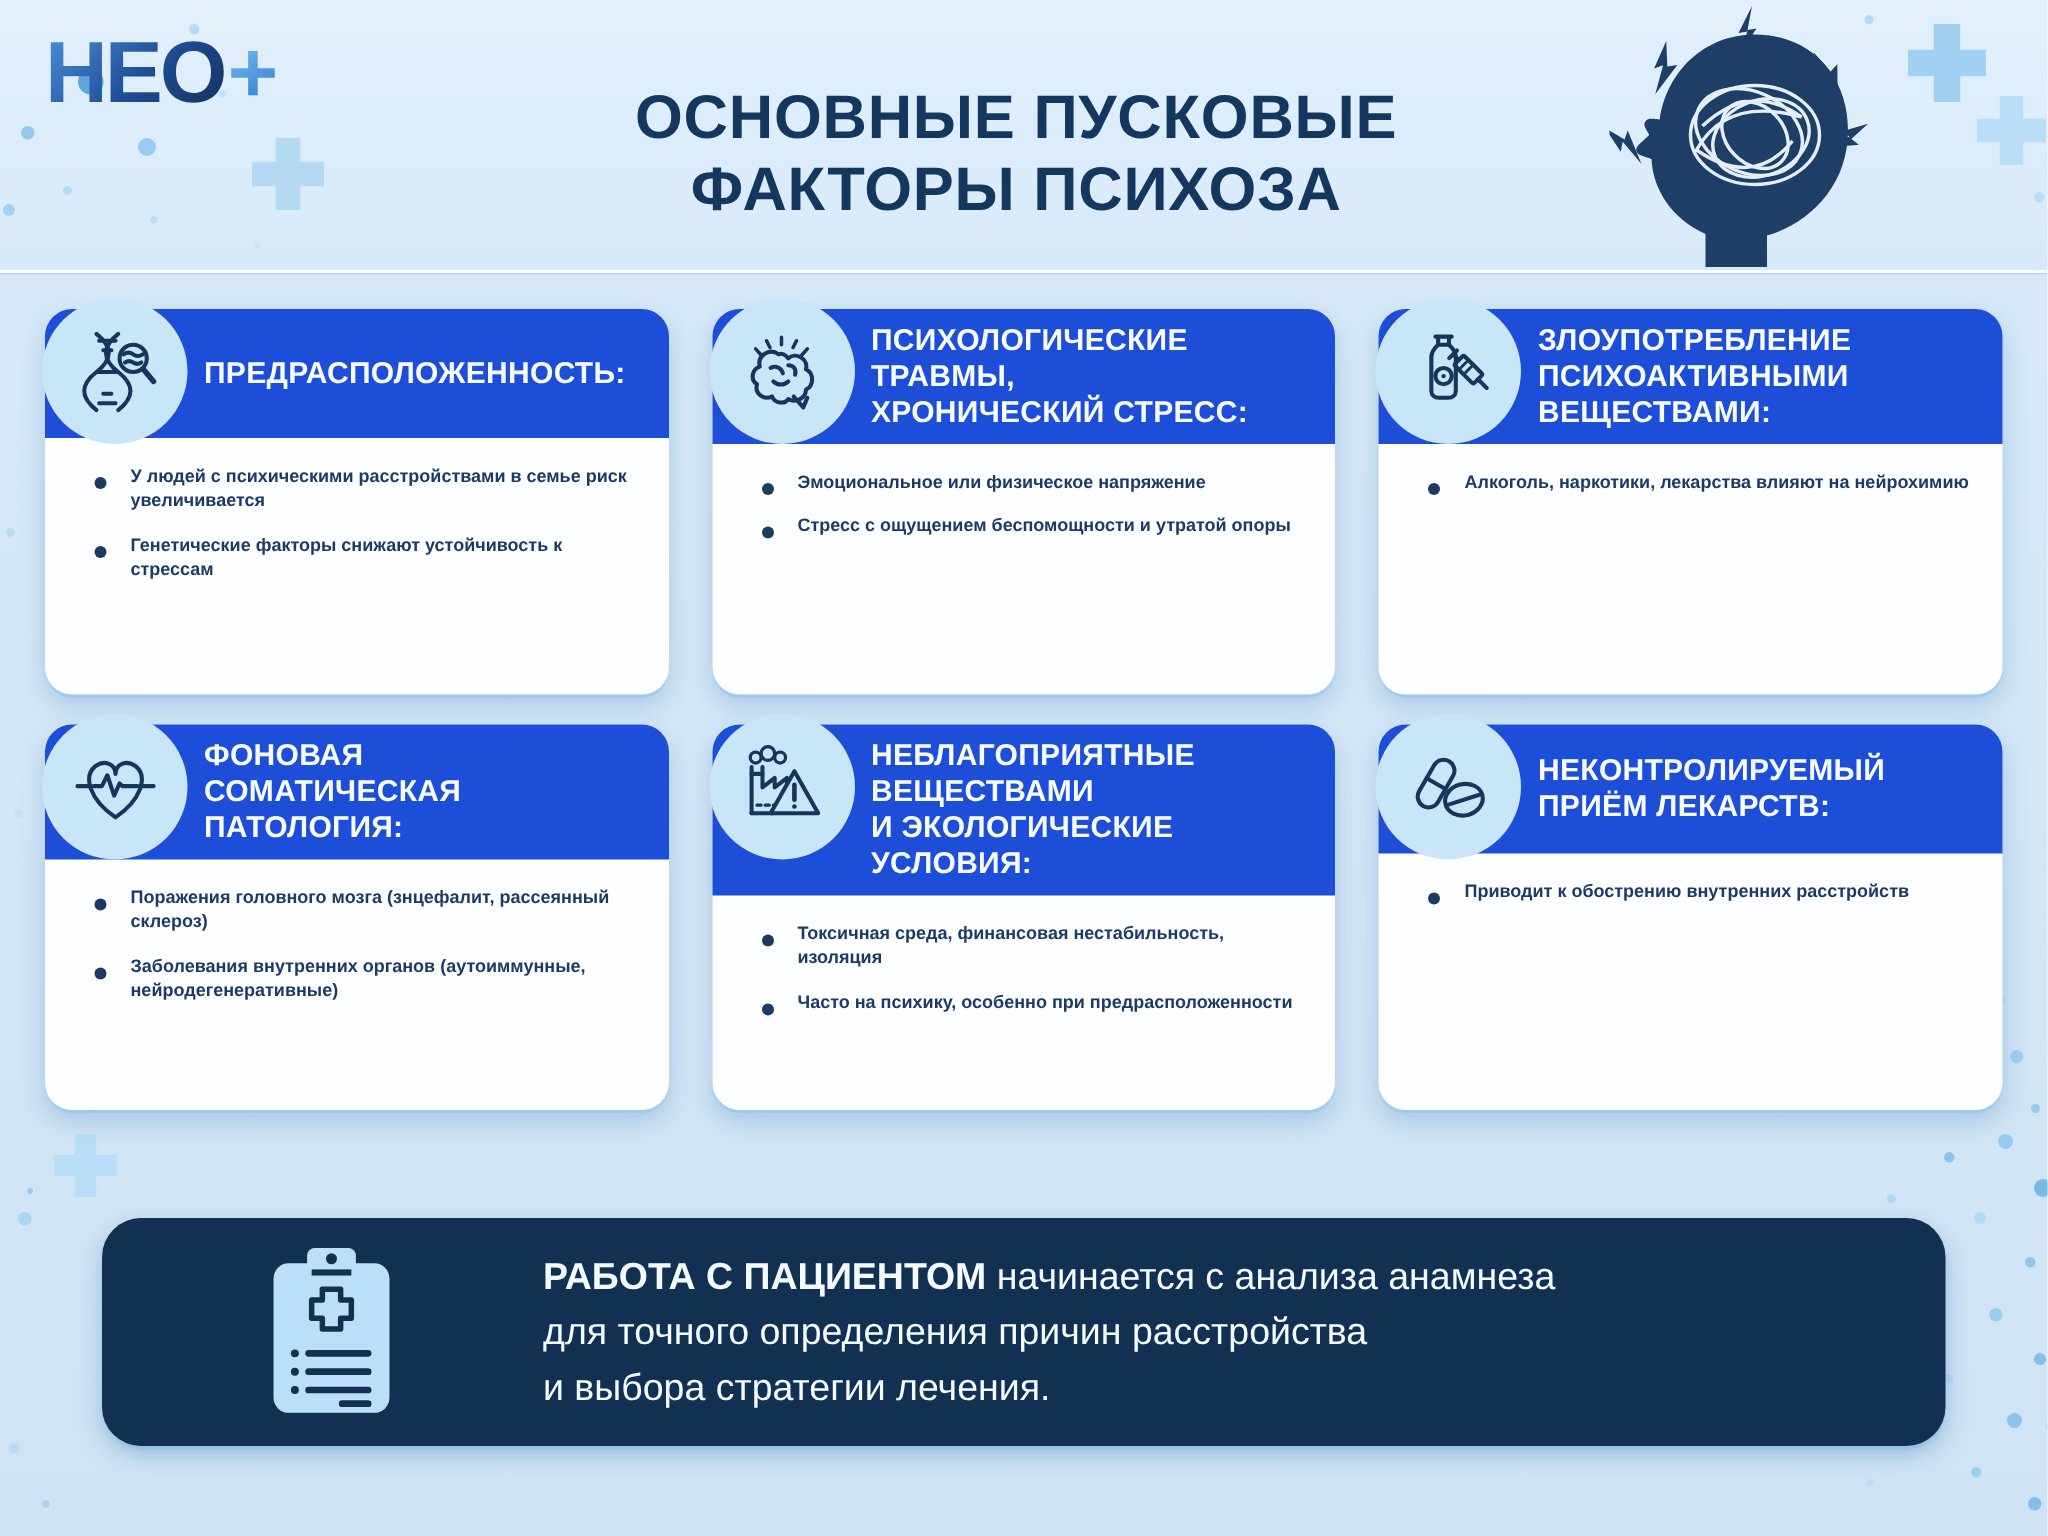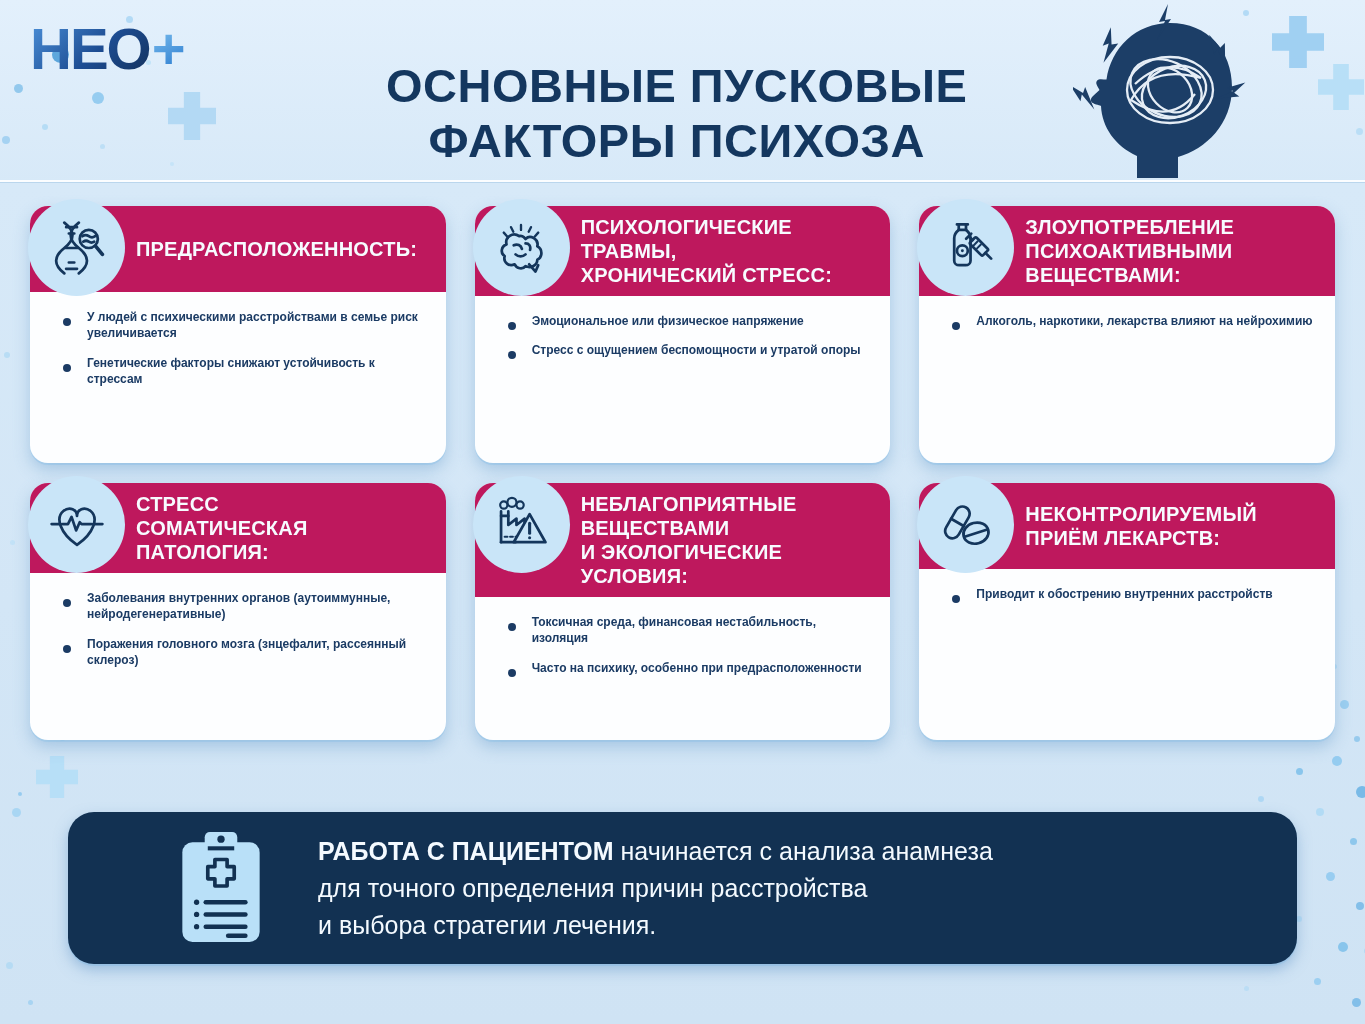--- a/index.html
+++ b/index.html
@@ -33,42 +33,42 @@
     -webkit-background-clip: text; background-clip: text; color: transparent;
   }
   .logo-plus {
     background: linear-gradient(150deg, #8ecdf5 0%, #3c8ad6 70%, #2a6fbe 100%);
     -webkit-background-clip: text; background-clip: text; color: transparent;
     margin-left: 2px;
   }
   .main-title {
     position: absolute; left: 50%; top: 28px; transform: translateX(-51%);
     text-align: center; white-space: pre-line;
-    color: #14375f; font-size: 47px; font-weight: 800; line-height: 1.17; letter-spacing: 0.5px;
+    color: #14375f; font-size: 41px; font-weight: 800; line-height: 1.17; letter-spacing: 0.5px;
   }
   .head-art { position: absolute; right: 116px; top: 2px; }
 
   
   .cards {
     position: relative; z-index: 1;
     margin: 24px 30px 0;
     display: grid; grid-template-columns: repeat(3, 1fr);
     column-gap: 29px; row-gap: 20px;
     grid-auto-rows: minmax(257px, auto);
   }
   .card {
     position: relative;
     background: #fdfeff;
     border-radius: 18px;
     box-shadow: 0 7px 16px rgba(110,160,205,0.45), 0 2px 0 rgba(170,215,245,0.6);
   }
   .card-head {
     display: flex; align-items: center; box-sizing: border-box;
     min-height: 86px; border-radius: 18px 18px 0 0;
-    background: #be185d;
+    background: #1d4ed8;
     padding: 9px 14px 9px 106px;
   }
   .card-title {
     margin: 0; color: #f7fbff; font-size: 20px; font-weight: 700;
     line-height: 1.2; letter-spacing: 0.2px; white-space: pre-line;
   }
   .icon-circle {
     position: absolute; top: -7px; left: -2px; z-index: 2;
     width: 97px; height: 97px; border-radius: 50%;
     background: #c9e5f8;
@@ -88,21 +88,21 @@
   .banner {
     position: relative; z-index: 1;
     margin: 72px 68px 0; height: 152px; box-sizing: border-box;
     background: #123152; border-radius: 26px;
     display: flex; align-items: center; gap: 50px;
     padding: 0 44px 0 106px;
     box-shadow: 0 6px 14px rgba(100,150,200,0.5), 0 2px 0 rgba(170,215,245,0.55);
   }
   .banner-text {
     color: #f4faff; font-size: 25px; font-weight: 400;
-    line-height: 37px; white-space: pre-line;
+    line-height: 37px; white-space: pre-line; margin-left: 44px;
   }
   .banner-lead { font-weight: 800; }
 </style>
 </head>
 <body>
 
 <div class="page">
 
   <div class="decor-layer" id="decor">
       <div class="decor-dot" style="left: 52px; top: 46px; width: 17px; height: 17px; background: rgb(79, 159, 216); opacity: 0.9;"></div>
@@ -243,27 +243,27 @@
 
     <section class="card">
       <div class="icon-circle">
         <svg width="58" height="58" viewBox="0 0 64 64" fill="none" stroke="#14365c" stroke-width="3" stroke-linecap="round" stroke-linejoin="round">
           <path d="M32 54 C13 41 8 24 17 16.5 C24 11 32 15 32 22 C32 15 40 11 47 16.5 C56 24 51 41 32 54 Z"></path>
           <path d="M4 31 h10 M50 31 h10"></path>
           <path d="M16 31 h6 l4 -8 l5 15 l4 -9 l2 2 h11"></path>
         </svg>
       </div>
       <header class="card-head">
-        <h2 class="card-title">СТРЕСС
+        <h2 class="card-title">ФОНОВАЯ
 СОМАТИЧЕСКАЯ
 ПАТОЛОГИЯ:</h2>
       </header>
       <ul class="card-bullets">
+        <li>Поражения головного мозга (знцефалит, рассеянный склероз)</li>
         <li>Заболевания внутренних органов (аутоиммунные, нейродегенеративные)</li>
-        <li>Поражения головного мозга (знцефалит, рассеянный склероз)</li>
       </ul>
     </section>
 
     <section class="card">
       <div class="icon-circle">
         <svg width="58" height="58" viewBox="0 0 64 64" fill="none" stroke="#14365c" stroke-width="3" stroke-linecap="round" stroke-linejoin="round">
           <circle cx="13" cy="10" r="4" stroke-width="2.4"></circle>
           <circle cx="22" cy="7" r="5" stroke-width="2.4"></circle>
           <circle cx="31" cy="10" r="4" stroke-width="2.4"></circle>
           <path d="M10 51 V22 h8 v10 l9 -7 v7 l9 -7 v10"></path>

